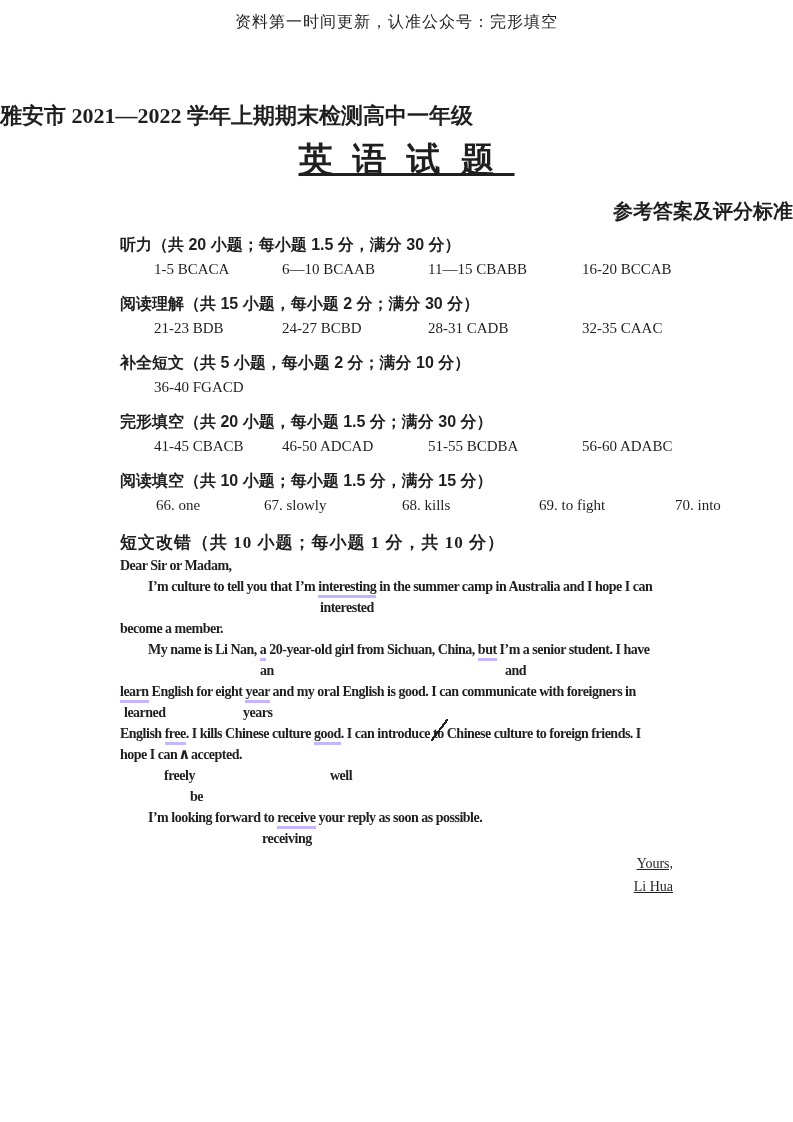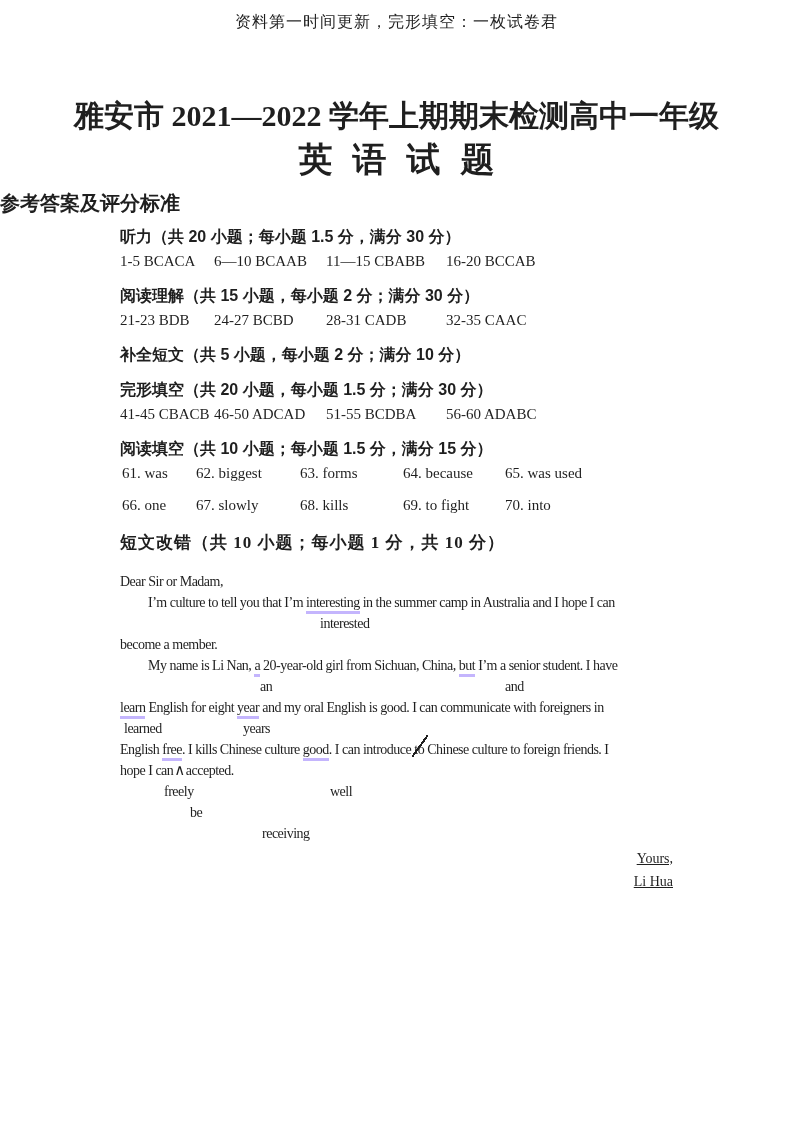--- a/index.html
+++ b/index.html
@@ -12,68 +12,68 @@
     overflow:hidden;
   }
   .top-note{
     padding-top:12px;
     text-align:center;
     font-size:16px;
     letter-spacing:1px;
   }
   .exam-title{
     margin-top:69px;
-    text-align:center;
-    font-size:30px;
+    font-size:22px;
     line-height:28px;
     font-weight:700;
   }
   .subject-title{
     margin-top:7px;
     text-align:center;
     font-size:34px;
     line-height:46px;
     font-weight:700;
     letter-spacing:20px;
     padding-left:20px;
+    text-decoration:underline;
   }
   .subtitle{
-    margin-top:7px;
-    text-align:left;
+    margin-top:15px;
+    text-align:right;
     font-size:20px;
     line-height:27px;
     font-weight:700;
   }
   #sections{margin:10px 0 0 120px;width:560px;}
   .sec{margin-bottom:15px;}
   .sec-title{
     font-family:"Liberation Sans","DejaVu Sans",sans-serif;
     font-weight:700;
     font-size:16px;
     line-height:20px;
   }
   .answer-row{margin-top:5px;font-size:15px;line-height:19px;white-space:nowrap;}
-  .answer-row span{display:inline-block;}
+  .answer-row span{display:inline-block;margin-left:34px;}
   .answer-row:not(.grid) span:nth-child(1){min-width:94px;}
   .answer-row:not(.grid) span:nth-child(2){min-width:112px;}
   .answer-row:not(.grid) span:nth-child(3){min-width:120px;}
   .grid{padding-left:2px;}
   .grid + .grid{margin-top:13px;}
   .grid span:nth-child(1){min-width:74px;}
   .grid span:nth-child(2){min-width:104px;}
   .grid span:nth-child(3){min-width:103px;}
   .grid span:nth-child(4){min-width:102px;}
   .correction{margin:16px 120px 0 120px;}
   .corr-title{
     font-size:17px;
     line-height:23px;
     font-weight:700;
     letter-spacing:1px;
   }
-  #letter{margin-top:17px;}
+  #letter{margin-top:1px;font-weight:bold;}
   .lline{
     font-size:14px;
     letter-spacing:-0.5px;
     line-height:21px;
     white-space:nowrap;
   }
   .ind{text-indent:28px;}
   .u{border-bottom:3px solid #c4b5fd;padding-bottom:1px;}
   .caret{padding:0 1px;font-size:15px;font-family:"DejaVu Sans",sans-serif;}
   .strike{position:relative;}
@@ -85,43 +85,43 @@
   }
   .corrline{position:relative;height:21px;}
   .corrline span{position:absolute;top:0;}
   #signature{margin-top:3px;}
   .sign{font-size:14px;line-height:23px;text-align:right;text-decoration:underline;}
 </style>
 </head>
 <body>
 
 <div class="page">
-  <div class="top-note">资料第一时间更新，完形填空：一枚试卷君</div>
+  <div class="top-note">资料第一时间更新，认准公众号：完形填空</div>
   <div class="exam-title">雅安市 2021—2022 学年上期期末检测高中一年级</div>
   <div class="subject-title">英语试题</div>
   <div class="subtitle">参考答案及评分标准</div>
   <div id="sections">
       <div class="sec">
         <div class="sec-title">听力（共 20 小题；每小题 1.5 分，满分 30 分）</div>
         <div class="answer-row"><span>1-5 BCACA</span><span>6—10 BCAAB</span><span>11—15 CBABB</span><span>16-20 BCCAB</span></div>
       </div>
       <div class="sec">
         <div class="sec-title">阅读理解（共 15 小题，每小题 2 分；满分 30 分）</div>
         <div class="answer-row"><span>21-23 BDB</span><span>24-27 BCBD</span><span>28-31 CADB</span><span>32-35 CAAC</span></div>
       </div>
       <div class="sec">
         <div class="sec-title">补全短文（共 5 小题，每小题 2 分；满分 10 分）</div>
+        <div class="answer-row"><span>36-40 FGACD</span></div>
       </div>
       <div class="sec">
         <div class="sec-title">完形填空（共 20 小题，每小题 1.5 分；满分 30 分）</div>
         <div class="answer-row"><span>41-45 CBACB</span><span>46-50 ADCAD</span><span>51-55 BCDBA</span><span>56-60 ADABC</span></div>
       </div>
       <div class="sec">
         <div class="sec-title">阅读填空（共 10 小题；每小题 1.5 分，满分 15 分）</div>
-        <div class="answer-row grid"><span>61. was</span><span>62. biggest</span><span>63. forms</span><span>64. because</span><span>65. was used</span></div>
         <div class="answer-row grid"><span>66. one</span><span>67. slowly</span><span>68. kills</span><span>69. to fight</span><span>70. into</span></div>
       </div>
     </div>
   <div class="correction">
     <div class="corr-title">短文改错（共 10 小题；每小题 1 分，共 10 分）</div>
     <div id="letter">
         <div class="lline"><span class="">Dear Sir or Madam,</span></div>
         <div class="lline ind"><span class="">I’m culture to tell you that I’m </span><span class="u">interesting</span><span class=""> in the summer camp in Australia and I hope I can</span></div>
         <div class="lline corrline">
           <span style="left: 200px;">interested</span>
@@ -139,20 +139,21 @@
         </div>
         <div class="lline"><span class="">English </span><span class="u">free</span><span class="">. I kills Chinese culture </span><span class="u">good</span><span class="">. I can introduce </span><span class="strike">to</span><span class=""> Chinese culture to foreign friends. I</span></div>
         <div class="lline"><span class="">hope I can</span><span class="caret">∧</span><span class="">accepted.</span></div>
         <div class="lline corrline">
           <span style="left: 44px;">freely</span>
           <span style="left: 210px;">well</span>
         </div>
         <div class="lline corrline">
           <span style="left: 54px; padding-left: 16px;">be</span>
         </div>
+        <div class="lline ind"><span class="">I’m looking forward to </span><span class="u">receive</span><span class=""> your reply as soon as possible.</span></div>
         <div class="lline corrline">
           <span style="left: 142px;">receiving</span>
         </div>
       </div>
     <div id="signature">
         <div class="sign">Yours,</div>
         <div class="sign">Li Hua</div>
       </div>
   </div>
 </div>

